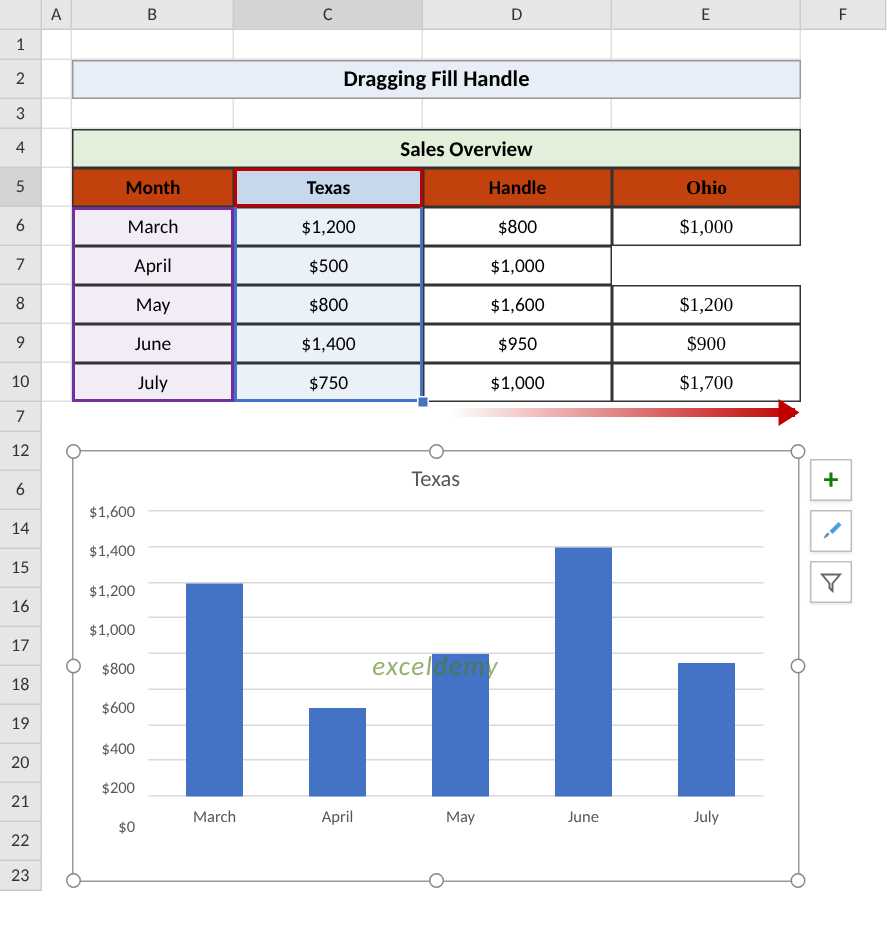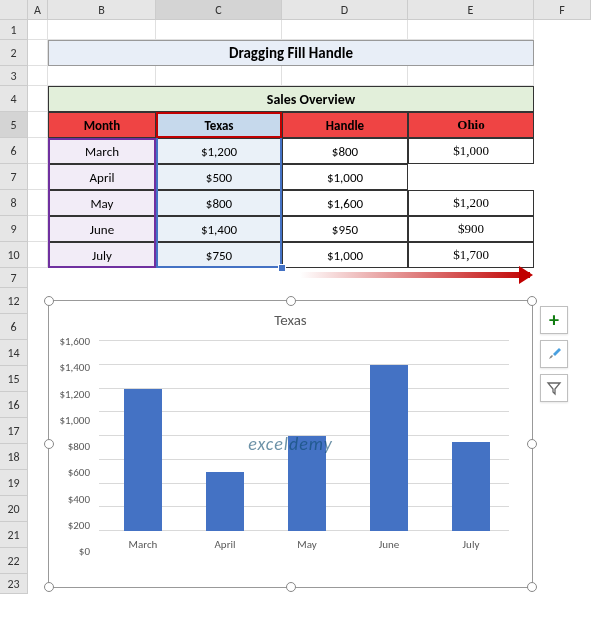--- a/index.html
+++ b/index.html
@@ -32,21 +32,21 @@
     .c-B { width: 108px; }
     .c-C { width: 126px; }
     .c-D { width: 126px; }
     .c-E { width: 126px; font-family: Liberation Serif, serif; }
     
     
     .title-banner { background: #e8eef7; border: 1px solid #999; font-weight: bold; font-size: 15px; }
     
     
     .tbl-merged-header { background: #e2efda; border: 1px solid #333; font-weight: bold; font-size: 14px; grid-column: span 4; padding-left: 44px; }
-    .tbl-colhdr { background: #ef4444; border: 1px solid #333; font-weight: bold; font-size: 13px; }
+    .tbl-colhdr { background: #c2410c; border: 1px solid #333; font-weight: bold; font-size: 13px; }
     .tbl-colhdr.sel { background: #c6d9ec; }
     
     
     .tbl-data { border: 1px solid #333; background: #fff; font-size: 13px; }
     .tbl-month { background: #f2ecf7; }
     .tbl-selrange { background: #eaf1f8; }
     
     
     .sel-month-outline { position: absolute; border: 2px solid #7030a0; pointer-events: none; }
     .sel-texas-outline { position: absolute; border: 2px solid #4472c4; pointer-events: none; }
@@ -65,21 +65,21 @@
     .y-axis { position: absolute; left: 0; top: 40px; width: 45px; height: 210px; }
     .y-tick { position: absolute; right: 4px; font-size: 11px; color: #595959; transform: translateY(-50%); }
     .gridline { position: absolute; left: 0; right: 0; height: 1px; background: #d9d9d9; }
     .bar { position: absolute; bottom: 20px; width: 38px; background: #4472c4; }
     .x-label { position: absolute; bottom: 0; font-size: 11px; color: #595959; text-align: center; width: 70px; transform: translateX(-50%); }
     
     
     .chart-btns { position: absolute; left: 540px; top: 306px; }
     .chart-btn { width: 28px; height: 28px; border: 1px solid #bfbfbf; background: #fff; margin-bottom: 6px; display: flex; align-items: center; justify-content: center; box-shadow: 0 1px 2px rgba(0,0,0,0.1); }
     
-    .watermark { position: absolute; left: 50%; top: 50%; transform: translate(-50%, -50%); font-size: 18px; color: #0c4a6e; font-style: italic; pointer-events: none; opacity: 0.6; letter-spacing: 1px; }
+    .watermark { position: absolute; left: 50%; top: 50%; transform: translate(-50%, -50%); font-size: 18px; color: #4d7c0f; font-style: italic; pointer-events: none; opacity: 0.6; letter-spacing: 1px; }
   </style>
 </head>
 <body>
 
 <div class="col-headers">
   <div class="corner"></div>
   <div class="col-h col-A">A</div>
   <div class="col-h col-B">B</div>
   <div class="col-h col-C">C</div>
   <div class="col-h col-D">D</div>

